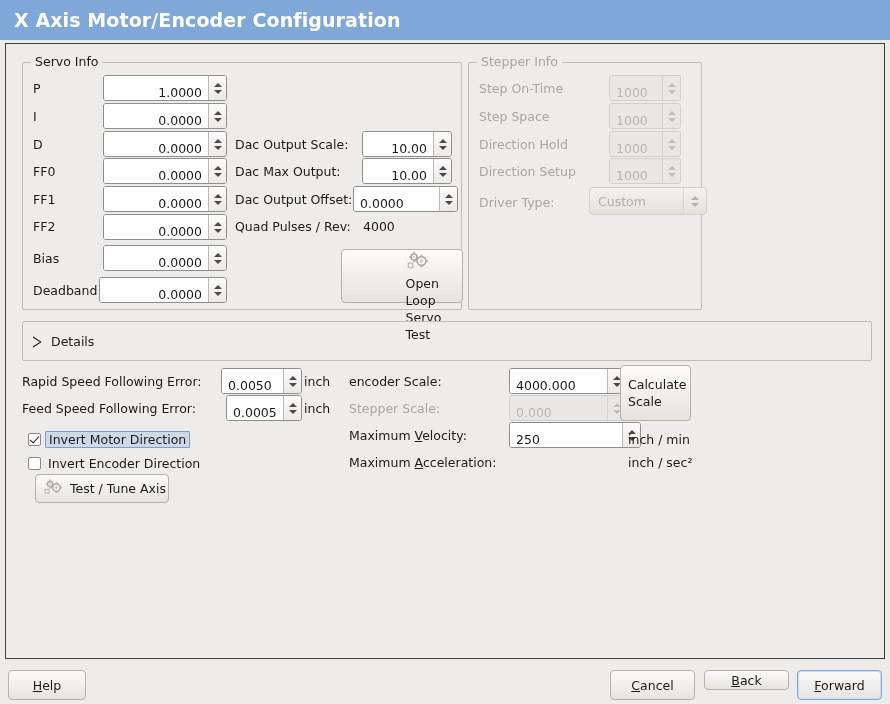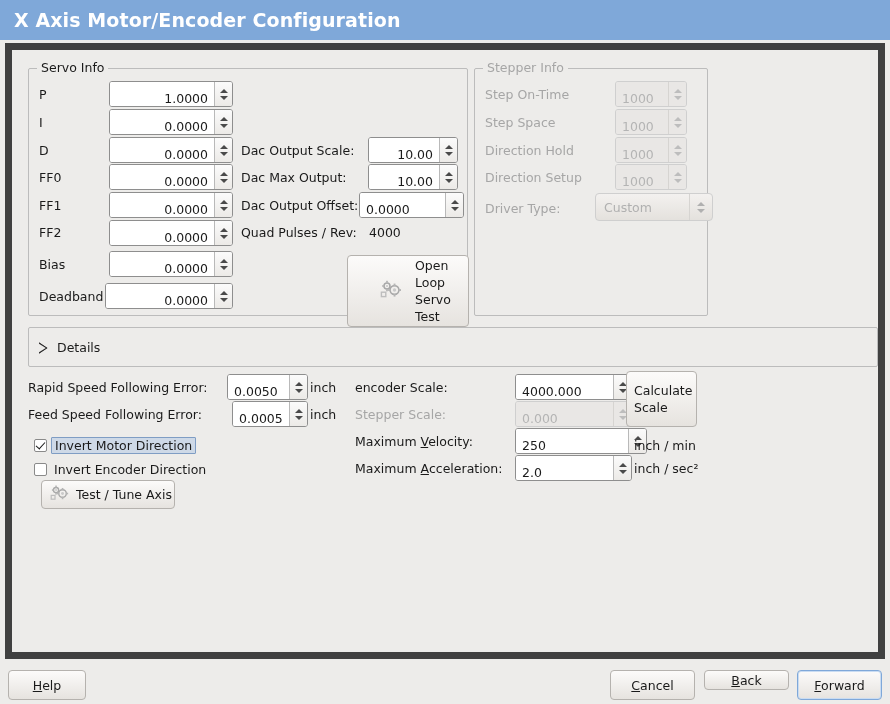--- a/index.html
+++ b/index.html
@@ -36,21 +36,21 @@
   }
 
   
   .content-panel {
     position: absolute;
     left: 5px;
     top: 43px;
     width: 880px;
     height: 616px;
     box-sizing: border-box;
-    border: 7px solid #404040;
+    border: 1px solid #404040;
     background: #edecea;
   }
 
   
   .groupframe {
     position: absolute;
     box-sizing: border-box;
     border: 1px solid #bcbcbc;
     border-radius: 2px;
   }
@@ -353,21 +353,21 @@
         </span>
     </div>
     <div class="spin" style="left:330px; top:123px; width:105px;">
       <span class="val left">0.0000</span>
       <span class="arrows">
           <i class="ar up"></i>
           <i class="ar down"></i>
         </span>
     </div>
 
-    <div class="btn" style="left:318px; top:186px; width:122px; height:72px; justify-content:flex-start; padding-left:31px;">
+    <div class="btn" style="left:318px; top:186px; width:122px; height:54px; justify-content:flex-start; padding-left:31px;flex-direction:column;">
       <span class="gears-icon">
         <svg width="24" height="22" viewBox="0 0 24 22">
           <g fill="none" stroke="#a8a8a8" stroke-width="1.6">
             <circle cx="15.5" cy="11" r="4.4"></circle>
             <circle cx="8" cy="7" r="3"></circle>
           </g>
           <circle cx="15.5" cy="11" r="1.7" fill="#c9c9c9"></circle>
           <circle cx="8" cy="7" r="1.1" fill="#c9c9c9"></circle>
           <g fill="#b5b5b5">
             <rect x="14.6" y="4.6" width="1.9" height="2.6"></rect>
@@ -527,27 +527,20 @@
   <div class="spin" style="left:503px; top:378px; width:132px;">
     <span class="val left">250</span>
     <span class="arrows">
         <i class="ar up"></i>
         <i class="ar down"></i>
       </span>
   </div>
   <span class="lbl" style="left:622px; top:388px;">inch / min</span>
 
   <span class="lbl" style="left:343px; top:411px;"><span>Maximum </span><u>A</u><span>cceleration:</span></span>
-  <div class="spin" style="left:503px; top:405px; width:117px;">
-    <span class="val left">2.0</span>
-    <span class="arrows">
-        <i class="ar up"></i>
-        <i class="ar down"></i>
-      </span>
-  </div>
   <span class="lbl" style="left:622px; top:411px;">inch / sec²</span>
 
 </div>
 
 <div class="footer">
   <div class="btn" style="left:8px; top:11px; width:78px; height:30px;">
     <span><span></span><u>H</u><span>elp</span></span>
   </div>
   <div class="btn" style="left:610px; top:11px; width:85px; height:30px;">
     <span><span></span><u>C</u><span>ancel</span></span>

